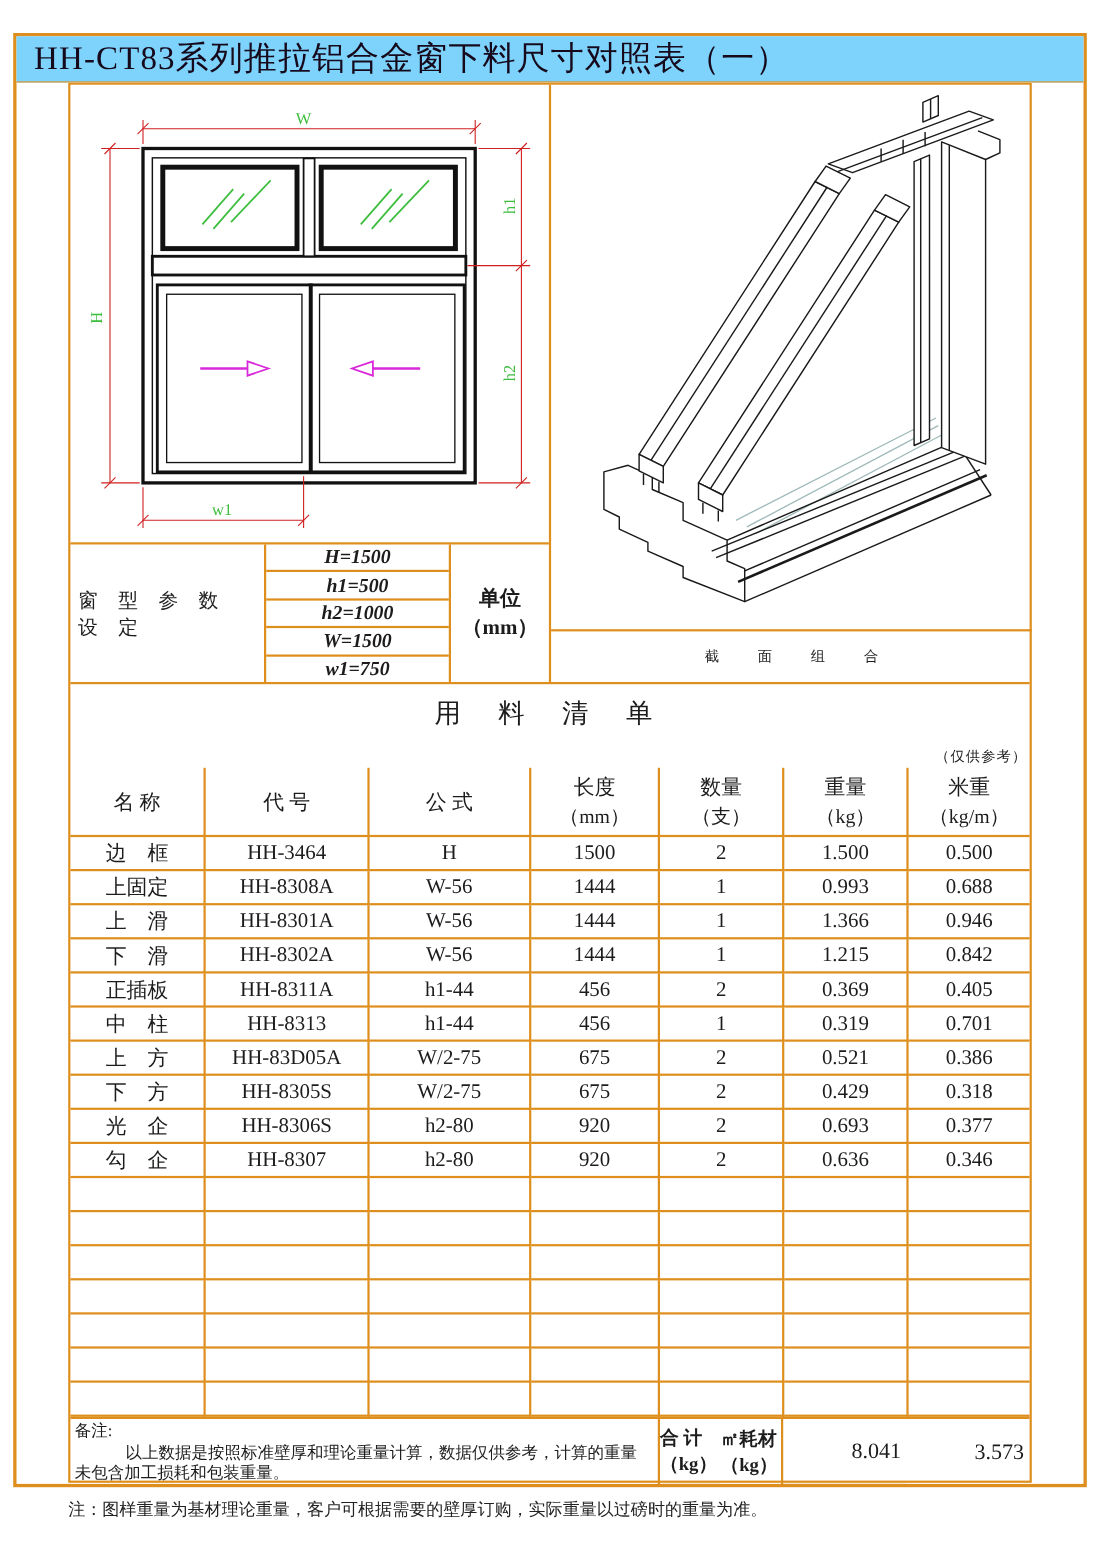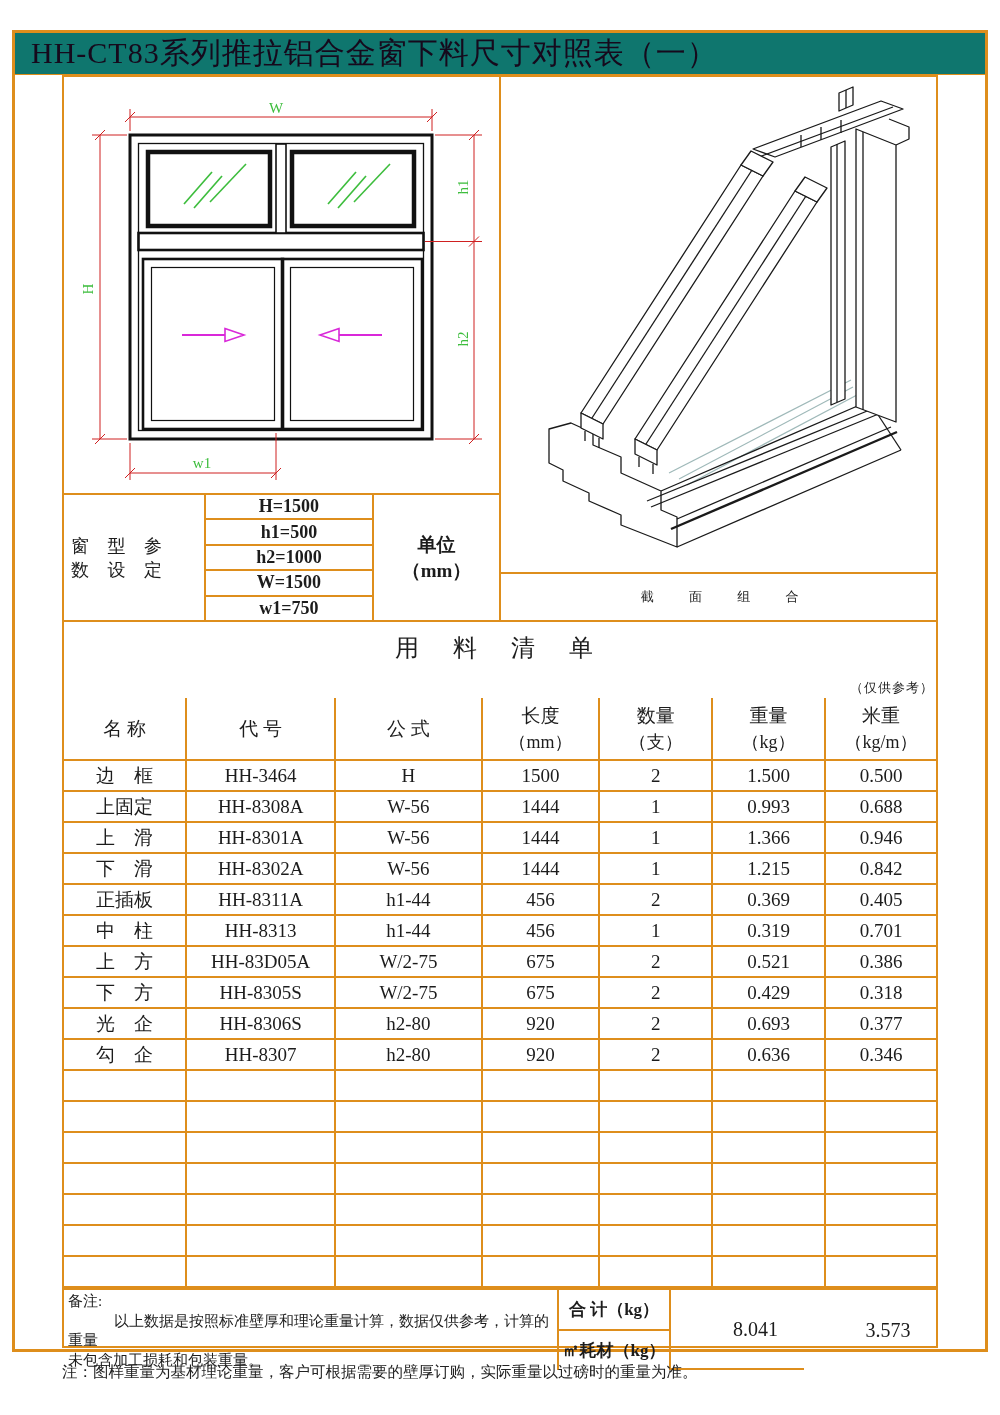--- a/index.html
+++ b/index.html
@@ -3,39 +3,39 @@
 <meta charset="utf-8">
 <style>
   * { margin:0; padding:0; box-sizing:border-box; }
   body { background:#ffffff; font-family:"Liberation Serif","DejaVu Serif",serif; color:#1c1c1c; }
   .page { position:relative; width:1000px; height:1415px; background:#fff; overflow:hidden; }
 
   .frame { position:absolute; left:12px; top:30px; width:976px; height:1322px;
            border:3px solid #DE8E1C; background:#fff; }
 
   .banner { position:absolute; left:15px; top:33px; width:970px; height:42px;
-            background:#0f766e; border-bottom:1px solid #DE8E1C;
+            background:#7dd3fc; border-bottom:1px solid #DE8E1C;
             display:flex; align-items:flex-start; padding-left:16px; }
   .banner-title { font-size:30px; letter-spacing:1px; color:#16091c; font-weight:500; white-space:nowrap; }
 
   .content { position:absolute; left:62px; top:75px; width:876px; height:1273px;
              border:2px solid #DE8E1C; background:#fff; display:flex; flex-direction:column; }
 
   .upper { display:flex; height:543px; flex:none; }
   .upper-left { width:437px; flex:none; border-right:2px solid #DE8E1C; display:flex; flex-direction:column; }
   .upper-right { flex:1; display:flex; flex-direction:column; }
 
   .diagram-area { height:416px; flex:none; position:relative; }
   .param-table { height:127px; flex:none; border-top:2px solid #DE8E1C; display:flex; }
-  .param-left { width:142px; flex:none; border-right:2px solid #DE8E1C;
+  .param-left { width:178px; flex:none; border-right:2px solid #DE8E1C;
                 display:flex; align-items:center; justify-content:center;
                 font-size:18px; letter-spacing:7px; padding-left:7px; }
   .param-mid { width:168px; flex:none; border-right:2px solid #DE8E1C; display:flex; flex-direction:column; }
   .param-row { flex:1; display:flex; align-items:center; justify-content:center;
-               font-size:18px; font-weight:600; border-bottom:2px solid #DE8E1C; }
+               font-size:18px; font-weight:600; border-bottom:2px solid #DE8E1C;font-style:italic; }
   .param-row:last-child { border-bottom:none; }
   .param-unit { flex:1; display:flex; flex-direction:column; align-items:center; justify-content:center;
                 font-size:19px; font-weight:600; line-height:1.35; }
 
   .iso-area { height:495px; flex:none; position:relative; }
   .section-label-row { flex:1; border-top:2px solid #DE8E1C; display:flex; align-items:center; justify-content:center;
                        font-size:13px; letter-spacing:16px; padding-left:16px; }
 
   .materials-band { height:78px; flex:none; border-top:2px solid #DE8E1C; position:relative; }
   .materials-title { text-align:center; font-size:24px; letter-spacing:14px; padding-left:2px; margin-top:10px; }
@@ -46,24 +46,24 @@
                                font-weight:normal; overflow:hidden; white-space:nowrap; }
   table.mat th { height:62px; font-size:19px; }
   table.mat td { height:31px; font-size:19px; }
   table.mat tr.empty td { height:31px; }
   table.mat .th-unit { display:block; font-size:18px; margin-top:1px; }
   table.mat thead th { border-top:none; }
   table.mat th:first-child, table.mat td:first-child { border-left:none; }
   table.mat th:last-child, table.mat td:last-child { border-right:none; }
 
   .bottom-block { flex:1; border-top:2px solid #DE8E1C; display:flex; }
-  .remarks { width:495px; flex:none; border-right:2px solid #DE8E1C; padding:2px 6px 0 4px;
+  .remarks { width:536px; flex:none; border-right:2px solid #DE8E1C; padding:2px 6px 0 4px;
              font-size:15px; line-height:1.3; }
   .remarks .r1 { text-indent:46px; }
-  .totals-labels { width:112px; flex:none; border-right:2px solid #DE8E1C; display:flex; flex-direction:column; }
+  .totals-labels { width:112px; flex:none; border-right:2px solid #DE8E1C; display:flex; }
   .totals-values { flex:1; display:flex; flex-direction:row; }
   .tl-cell, .tv-cell { flex:1; display:flex; align-items:center; }
   .tl-cell { justify-content:center; font-size:17px; border-bottom:2px solid #DE8E1C; font-weight:600; }
   .tv-cell { padding-left:62px; font-size:20px; border-bottom:2px solid #DE8E1C; }
   .tl-cell:last-child, .tv-cell:last-child { border-bottom:none; }
 
   .footer-note { position:absolute; left:62px; top:1362px; width:900px; font-size:15.5px; color:#222; }
 
   svg text { font-family:"Liberation Serif","DejaVu Serif",serif; }
 </style>

